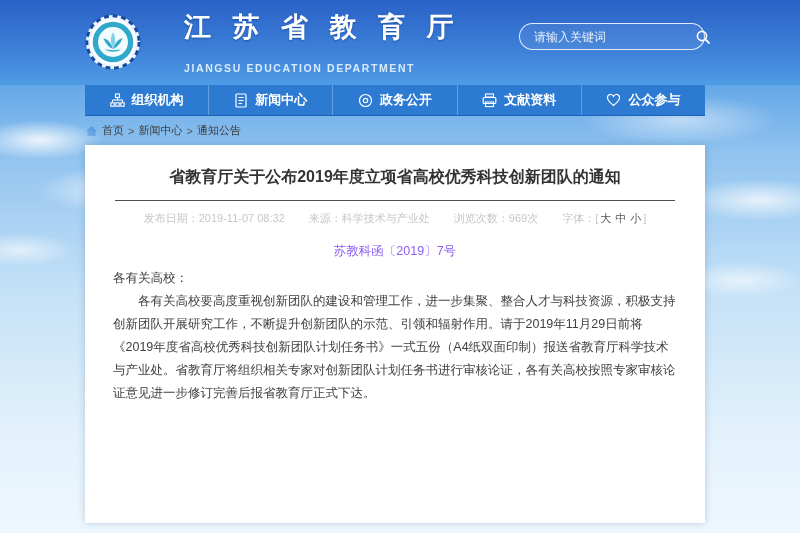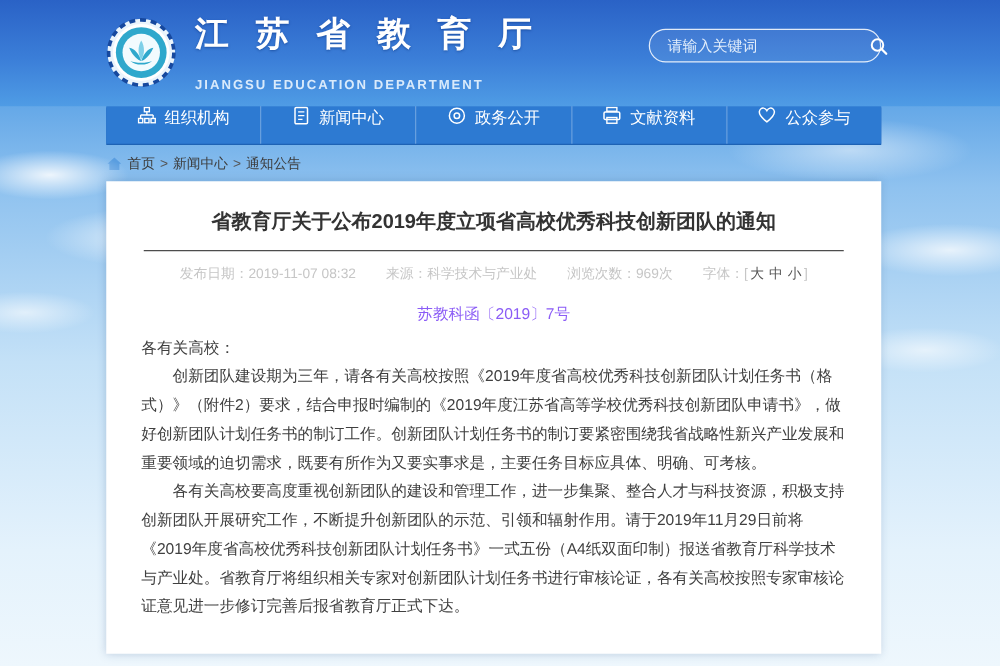--- a/index.html
+++ b/index.html
@@ -13,35 +13,35 @@
     background:
       radial-gradient(90px 28px at 40px 60px, rgba(255,255,255,.85), rgba(255,255,255,0) 70%),
       radial-gradient(120px 34px at 120px 110px, rgba(255,255,255,.7), rgba(255,255,255,0) 70%),
       radial-gradient(80px 24px at 20px 170px, rgba(255,255,255,.6), rgba(255,255,255,0) 70%),
       radial-gradient(110px 30px at 760px 120px, rgba(255,255,255,.75), rgba(255,255,255,0) 70%),
       radial-gradient(90px 26px at 740px 200px, rgba(255,255,255,.6), rgba(255,255,255,0) 70%),
       radial-gradient(140px 36px at 680px 40px, rgba(255,255,255,.5), rgba(255,255,255,0) 70%);
   }
   
   .header{position:relative;height:85px;background:linear-gradient(180deg,#2a62c6 0%,#3b7ed8 55%,#4f9ce5 100%);}
-  .brand{position:absolute;left:84px;top:9px;display:flex;align-items:center;}
+  .brand{position:absolute;left:84px;top:9px;display:flex;align-items:center;gap:28px;}
   .logo{width:58px;height:58px;flex:0 0 58px;}
   .brand-text{margin-left:14px;color:#fff;}
   .site-name{font-size:27px;font-weight:bold;letter-spacing:7px;text-shadow:0 1px 2px rgba(0,40,110,.45);}
   .site-sub{font-size:10.5px;letter-spacing:1.6px;color:#d9eafb;margin-top:17px;font-weight:bold;}
   .search{position:absolute;left:519px;top:23px;width:186px;height:27px;border:1px solid rgba(255,255,255,.85);
     border-radius:15px;display:flex;align-items:center;background:rgba(255,255,255,.07);box-sizing:border-box;}
   .search input{flex:1;border:none;background:transparent;outline:none;color:#fff;font-size:12px;padding:0 6px 0 14px;}
   .search input::placeholder{color:#e3eefb;}
   .search-btn{width:28px;height:27px;border:none;background:transparent;cursor:pointer;display:flex;align-items:center;justify-content:center;padding:0;}
   
   .nav{position:relative;width:620px;height:30px;margin:0 auto 0 85px;background:#2d7ad2;display:flex;
     box-shadow:0 1px 0 #1d62b4;}
-  .nav-item{flex:1;display:flex;align-items:flex-start;justify-content:center;gap:7px;color:#fff;font-size:13px;
-    font-weight:normal;text-decoration:none;border-left:1px solid rgba(255,255,255,.28);cursor:pointer;}
+  .nav-item{flex:1;display:flex;align-items:center;justify-content:center;gap:7px;color:#fff;font-size:13px;
+    font-weight:bold;text-decoration:none;border-left:1px solid rgba(255,255,255,.28);cursor:pointer;}
   .nav-item:first-child{border-left:none;}
   .nav-item svg{display:block;}
   
   .breadcrumb{width:620px;margin:8px auto 0 85px;font-size:11px;color:#3c3c3c;display:flex;align-items:center;gap:4px;}
   .breadcrumb .crumb{cursor:pointer;}
   .breadcrumb .sep{color:#555;}
   
   .panel{position:relative;width:620px;margin:7px auto 0 85px;background:#fff;box-shadow:0 0 7px rgba(40,80,130,.25);
     padding:20px 28px 14px 28px;box-sizing:border-box;min-height:378px;}
   .article-title{text-align:center;font-size:16px;font-weight:bold;color:#333;margin:2px 0 12px;}
@@ -153,17 +153,16 @@
     <span>来源：科学技术与产业处</span>
     <span>浏览次数：969次</span>
     <span>
       <span>字体：</span><span class="bracket">[</span><span class="fs">大</span><span class="fs">中</span><span class="fs">小</span><span class="bracket">]</span>
     </span>
   </div>
 
   <div class="body-text">
     <div class="doc-number">苏教科函〔2019〕7号</div>
     <div class="salutation">各有关高校：</div>
-    <p class="para">创新团队建设期为三年，请各有关高校按照《2019年度省高校优秀科技创新团队计划任务书（格式）》（附件2）要求，结合申报时编制的《2019年度江苏省高等学校优秀科技创新团队申请书》，做好创新团队计划任务书的制订工作。创新团队计划任务书的制订要紧密围绕我省战略性新兴产业发展和重要领域的迫切需求，既要有所作为又要实事求是，主要任务目标应具体、明确、可考核。</p>
     <p class="para">各有关高校要高度重视创新团队的建设和管理工作，进一步集聚、整合人才与科技资源，积极支持创新团队开展研究工作，不断提升创新团队的示范、引领和辐射作用。请于2019年11月29日前将《2019年度省高校优秀科技创新团队计划任务书》一式五份（A4纸双面印制）报送省教育厅科学技术与产业处。省教育厅将组织相关专家对创新团队计划任务书进行审核论证，各有关高校按照专家审核论证意见进一步修订完善后报省教育厅正式下达。</p>
 
   </div>
 </div>
 
 </body></html>

